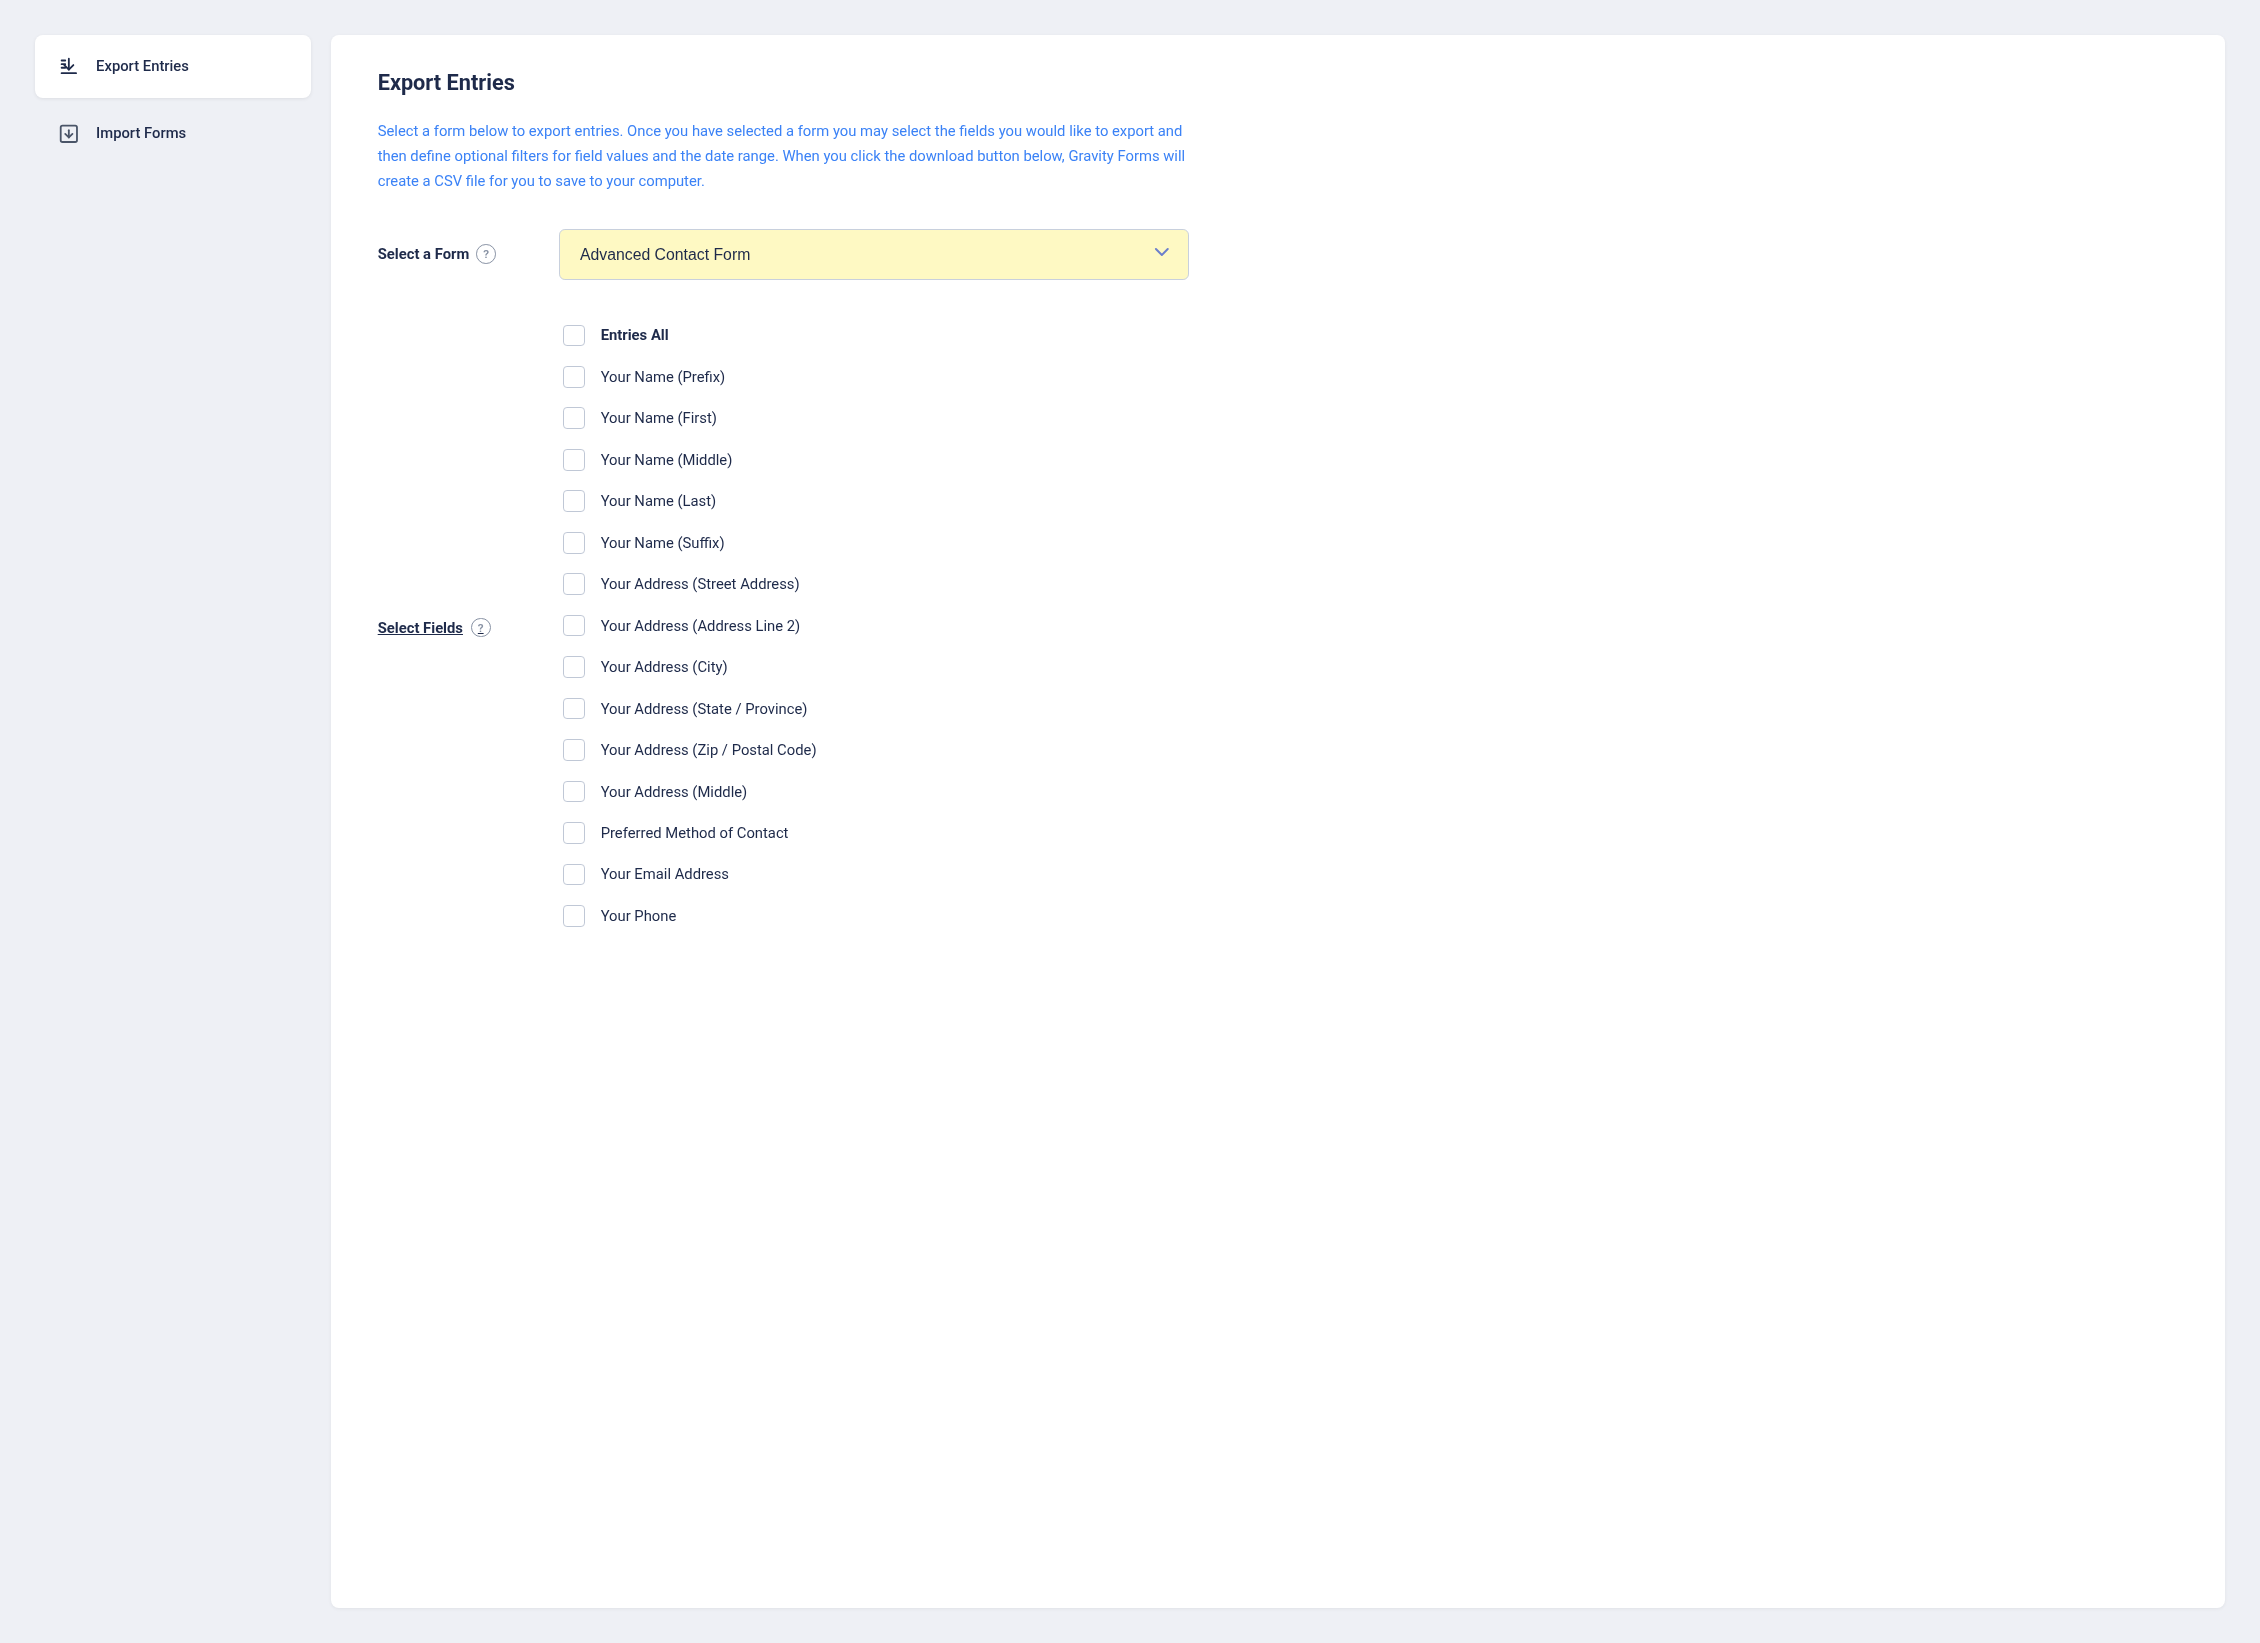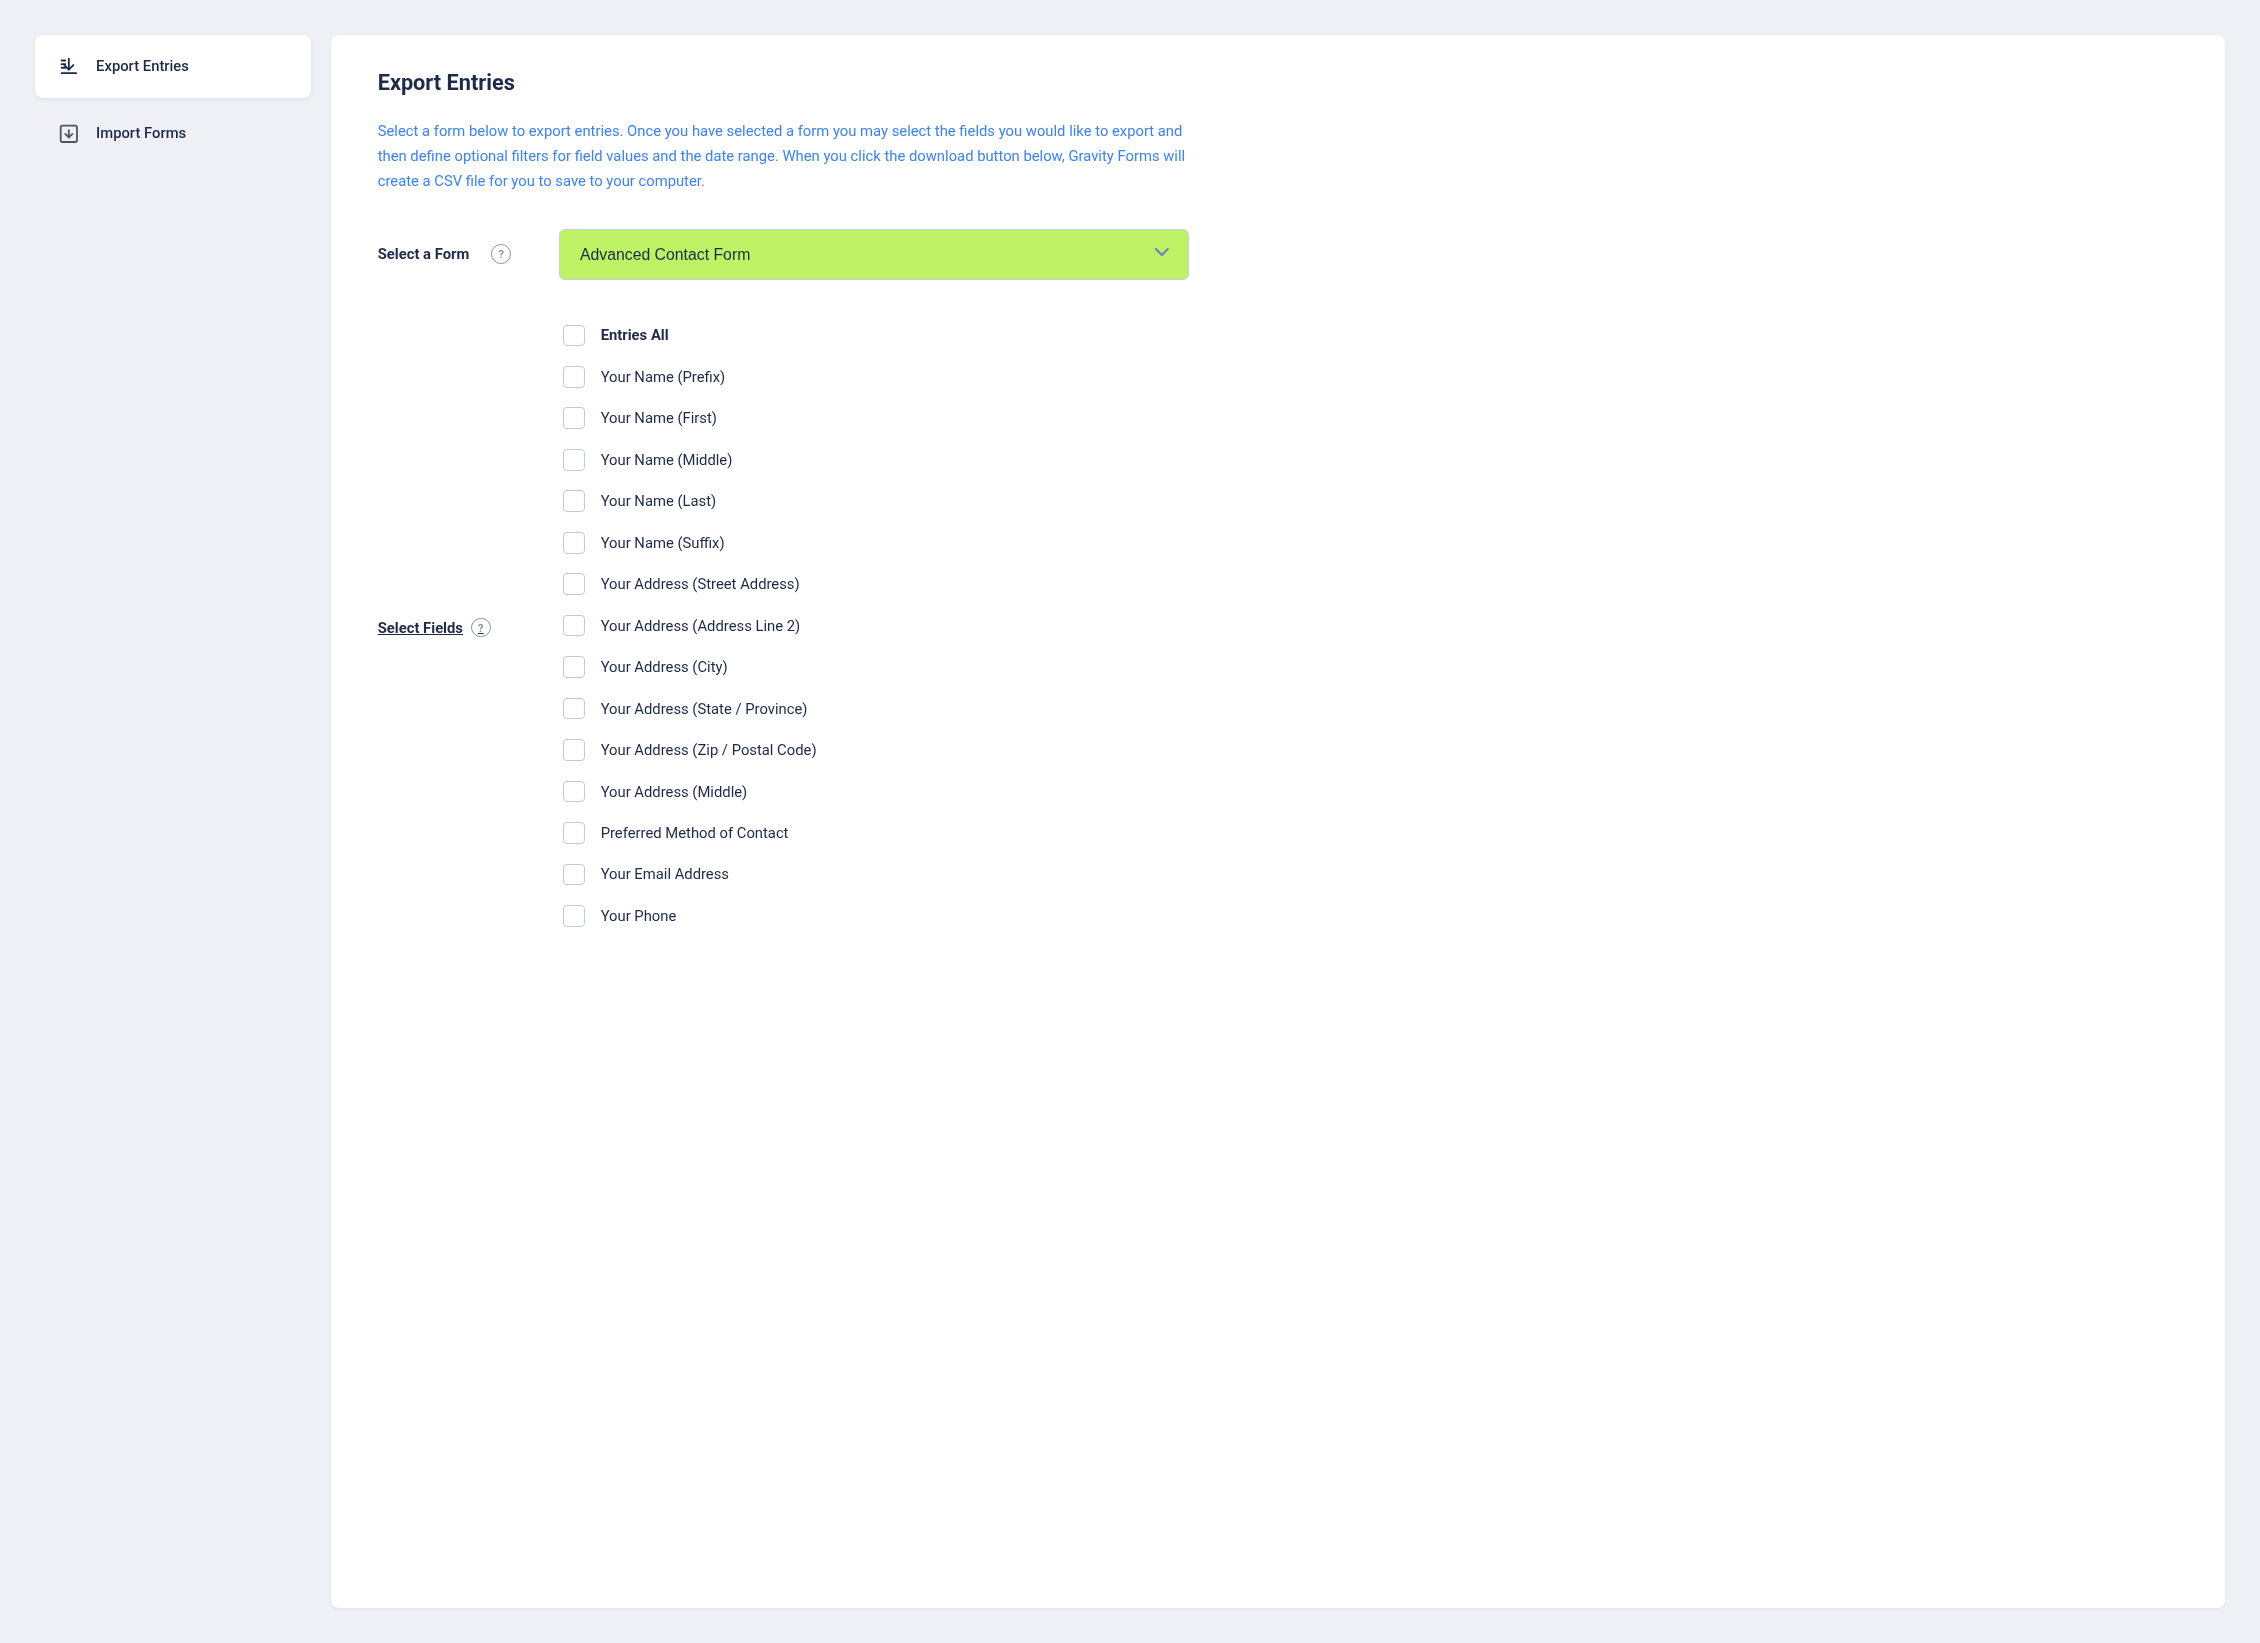--- a/index.html
+++ b/index.html
@@ -98,21 +98,21 @@
       margin-bottom: 35px;
     }
 
     .form-label {
       font-size: 14.8px;
       font-weight: 700;
       color: #1e2a4a;
       min-width: 158px;
       display: flex;
       align-items: center;
-      gap: 22px;
+      gap: 7px;
     }
 
     .help-icon {
       width: 19.7px;
       height: 19.7px;
       border-radius: 50%;
       border: 1.5px solid #8892a4;
       display: inline-flex;
       align-items: center;
       justify-content: center;
@@ -129,21 +129,21 @@
       position: relative;
     }
 
     .form-select {
       width: 100%;
       padding: 15.8px 49px 15.8px 19.7px;
       border: 1.5px solid #c8d0dd;
       border-radius: 5.9px;
       font-size: 15.8px;
       color: #1e2a4a;
-      background: #bef264;
+      background: #fef9c3;
       appearance: none;
       -webkit-appearance: none;
       cursor: pointer;
       outline: none;
     }
 
     .select-arrow {
       position: absolute;
       right: 17.7px;
       top: 50%;

